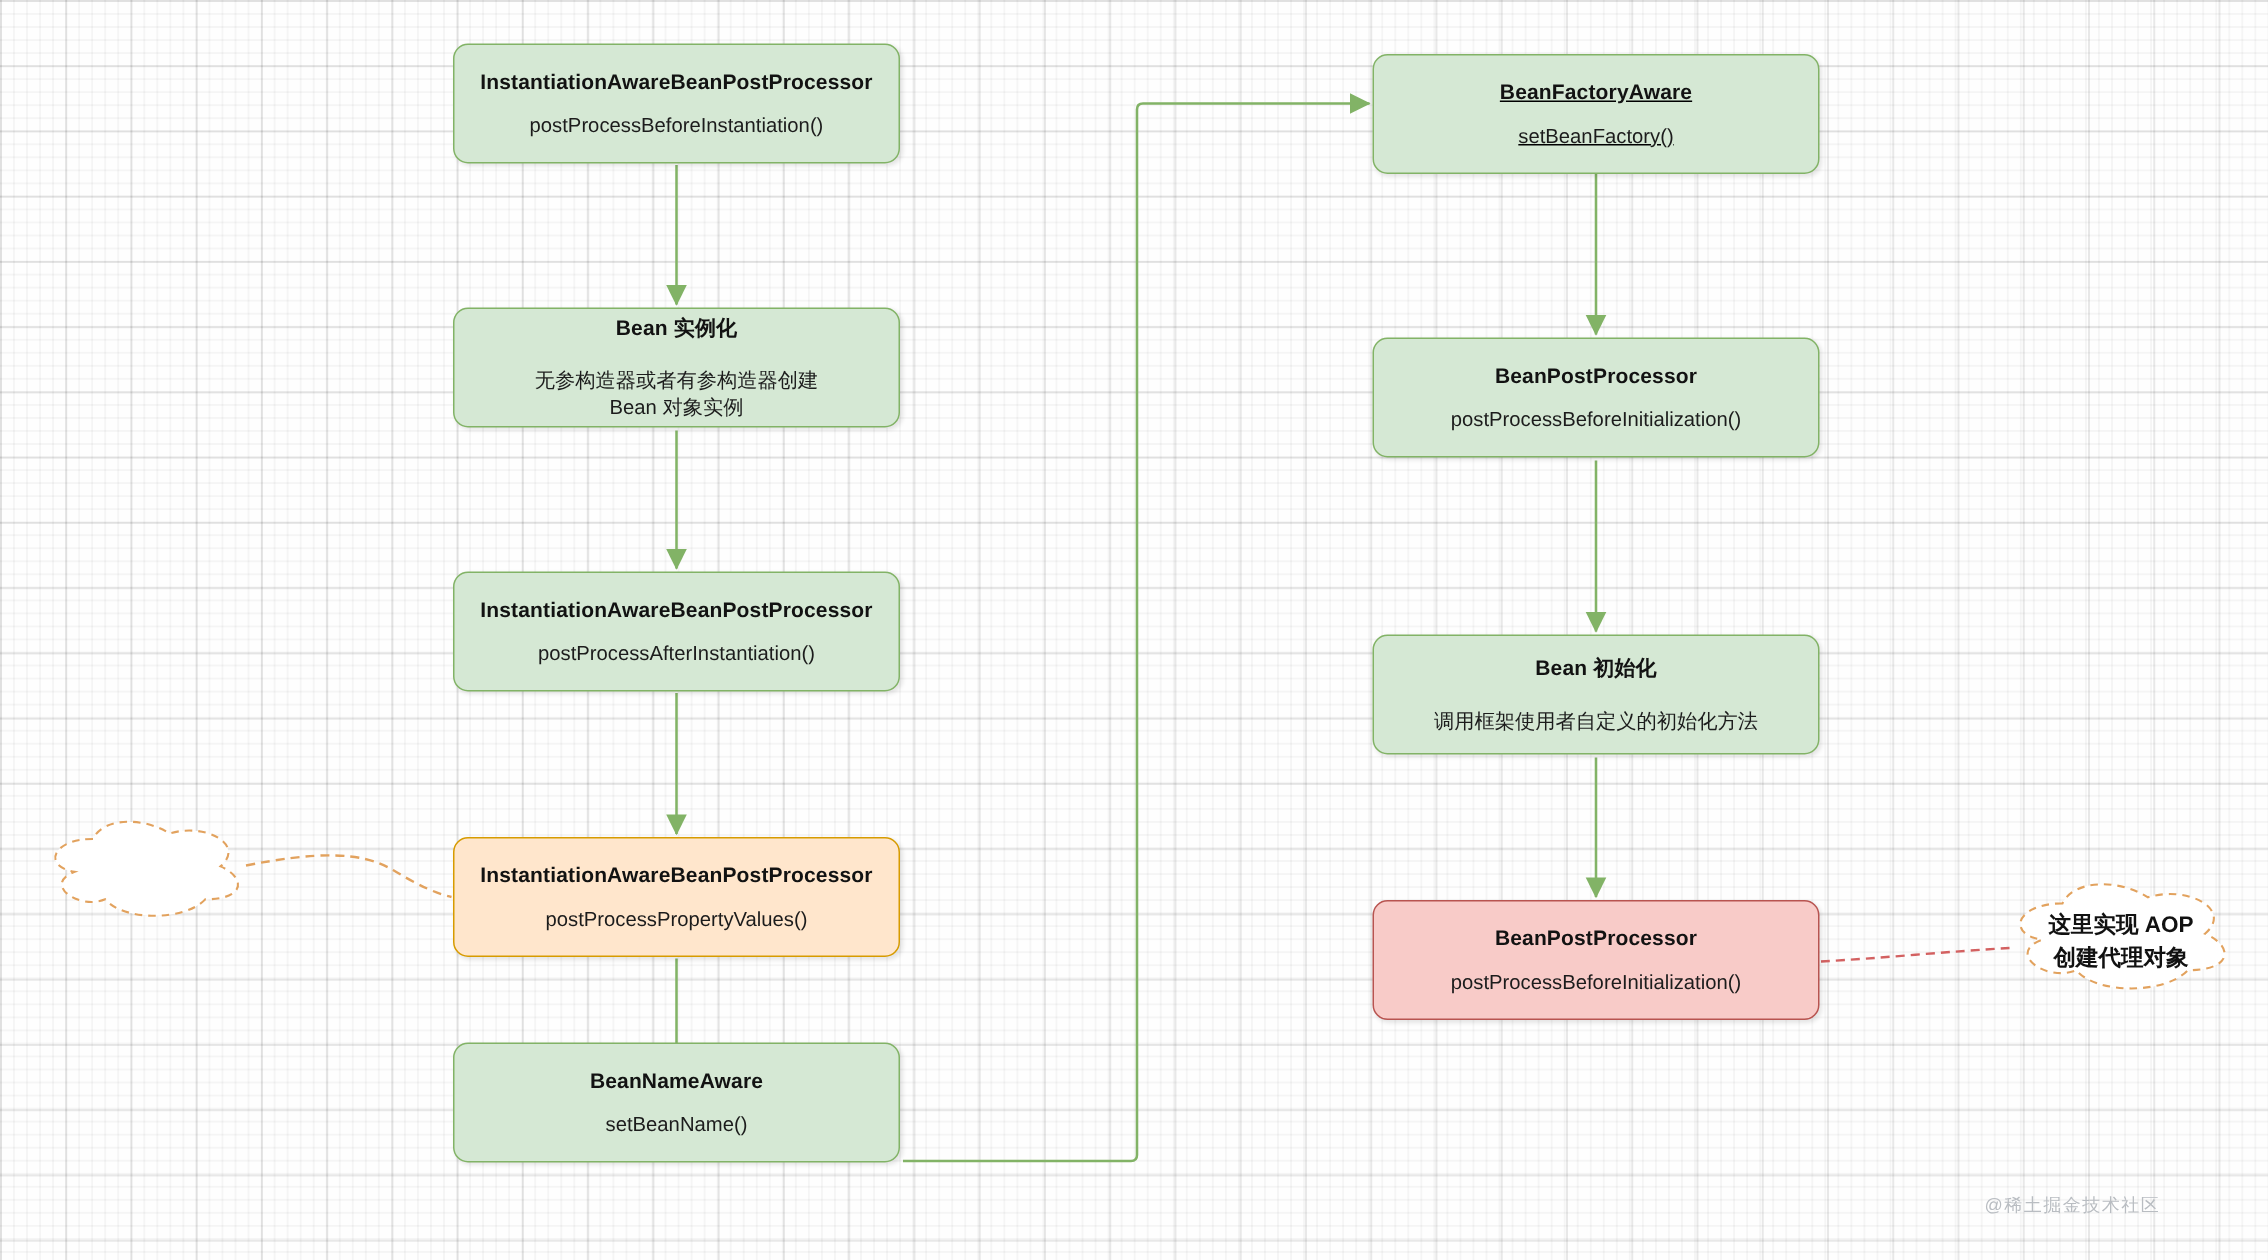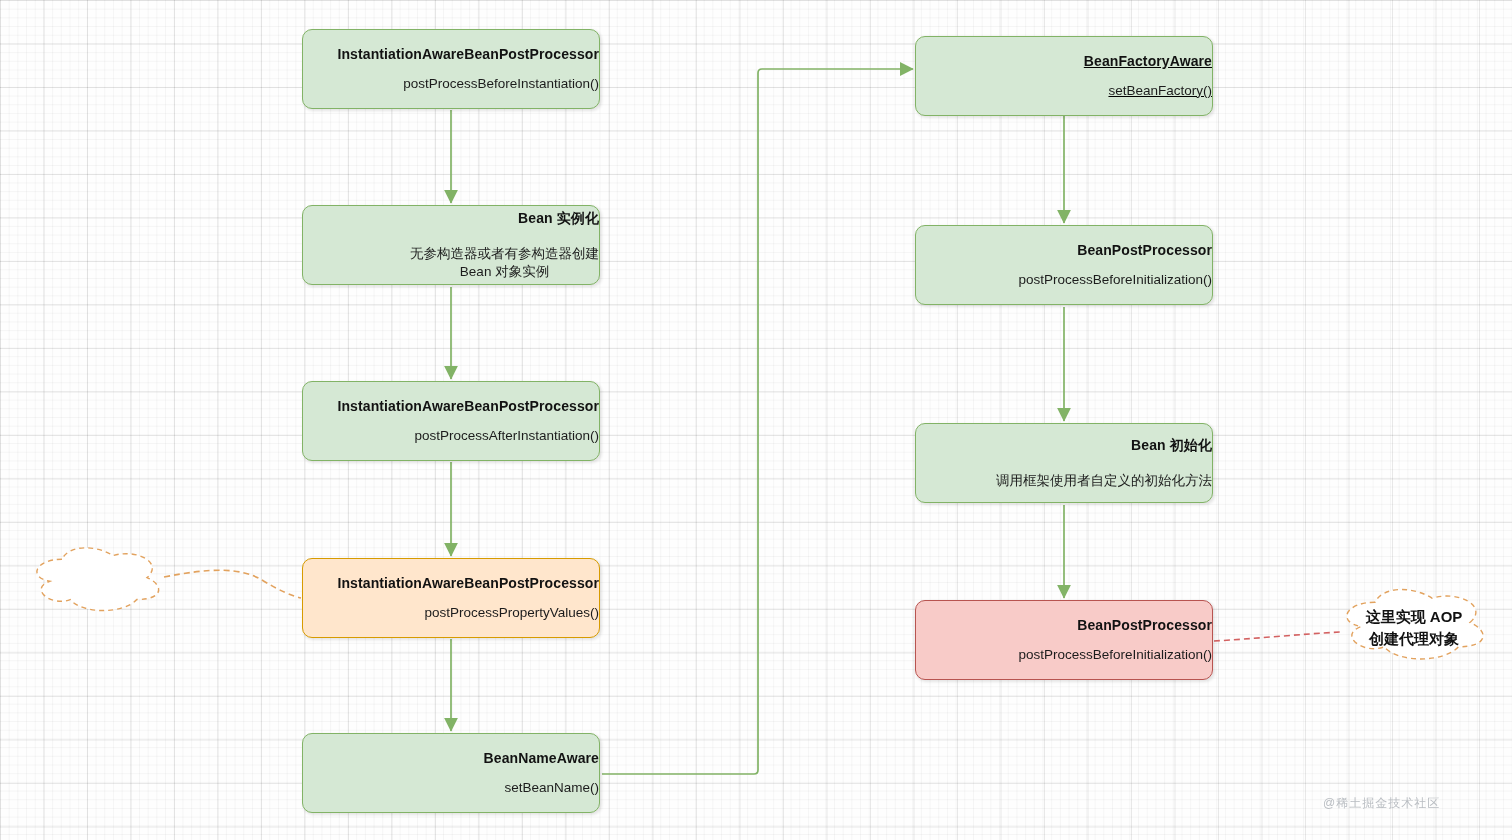--- a/index.html
+++ b/index.html
@@ -15,21 +15,21 @@
     background-size:43.5px 43.5px,43.5px 43.5px,8.7px 8.7px,8.7px 8.7px;
   }
   svg.wires{position:absolute;left:0;top:0;width:1512px;height:840px;pointer-events:none;}
   .wire{stroke:var(--arrow,#82b366);stroke-width:1.7;fill:none;}
   .note-line-o{stroke:var(--note-orange,#e2a25e);stroke-width:1.6;stroke-dasharray:6 4;fill:none;}
   .note-line-r{stroke:var(--note-red,#d36161);stroke-width:1.6;stroke-dasharray:6 4;fill:none;}
   .cloud{fill:#ffffff;stroke:var(--note-orange,#e2a25e);stroke-width:1.4;stroke-dasharray:5 4;vector-effect:non-scaling-stroke;}
   .node{
     position:absolute;width:298px;height:80px;box-sizing:border-box;
     border-radius:10px;border:1.6px solid;
-    display:flex;flex-direction:column;align-items:flex-end;justify-content:center;gap:13px;
+    display:flex;flex-direction:column;align-items:center;justify-content:center;gap:13px;
     box-shadow:1.5px 1.5px 3px rgba(0,0,0,0.10);
   }
   .node.two{gap:17px;}
   .node .title{font-size:14px;font-weight:bold;color:#121212;letter-spacing:.1px;}
   .node .sub{font-size:13.5px;color:#1c1c1c;white-space:pre-line;text-align:center;line-height:1.3;}
   .green{background:var(--green-fill,#d5e8d4);border-color:var(--green-border,#82b366);}
   .orange{background:var(--orange-fill,#ffe6cc);border-color:var(--orange-border,#d79b00);}
   .red{background:var(--red-fill,#f8cbc8);border-color:var(--red-border,#b85450);}
   .note-text{
     position:absolute;font-size:15px;font-weight:bold;color:#111;
@@ -86,21 +86,21 @@
   <div class="node green" style="left:302px;top:381px;">
     <div class="title">InstantiationAwareBeanPostProcessor</div>
     <div class="sub">postProcessAfterInstantiation()</div>
   </div>
 
   <div class="node orange" style="left:302px;top:558px;">
     <div class="title">InstantiationAwareBeanPostProcessor</div>
     <div class="sub">postProcessPropertyValues()</div>
   </div>
 
-  <div class="node green" style="left:302px;top:733px;">
+  <div class="node green" style="left:302px;top:695px;">
     <div class="title">BeanNameAware</div>
     <div class="sub">setBeanName()</div>
   </div>
 
   <div class="node green" style="left:915px;top:36px;text-decoration:underline;">
     <div class="title">BeanFactoryAware</div>
     <div class="sub">setBeanFactory()</div>
   </div>
 
   <div class="node green" style="left:915px;top:225px;">

